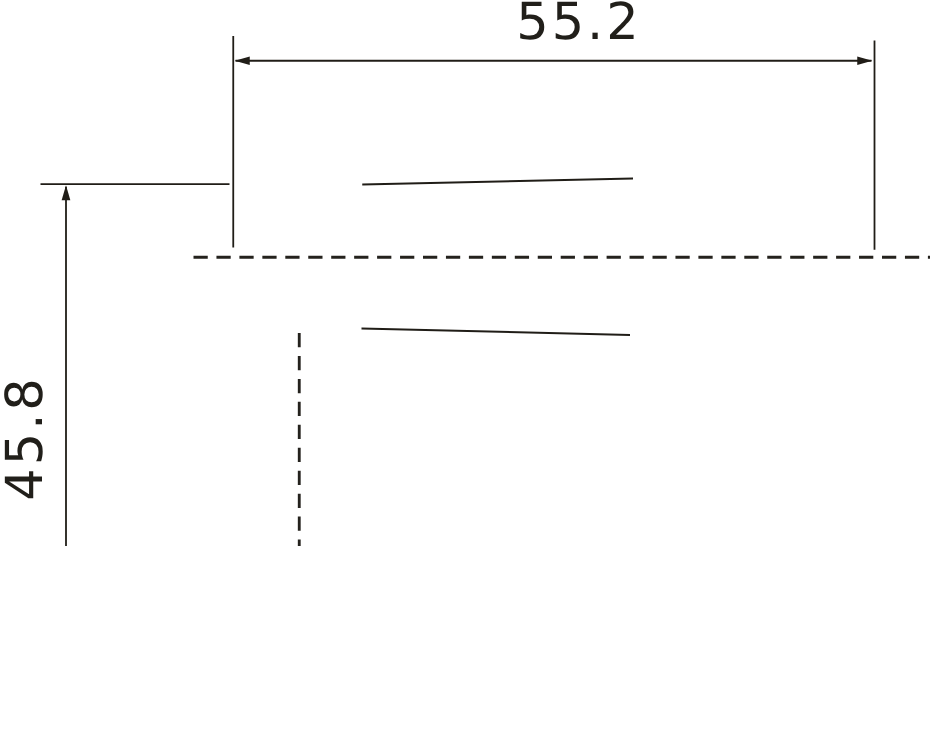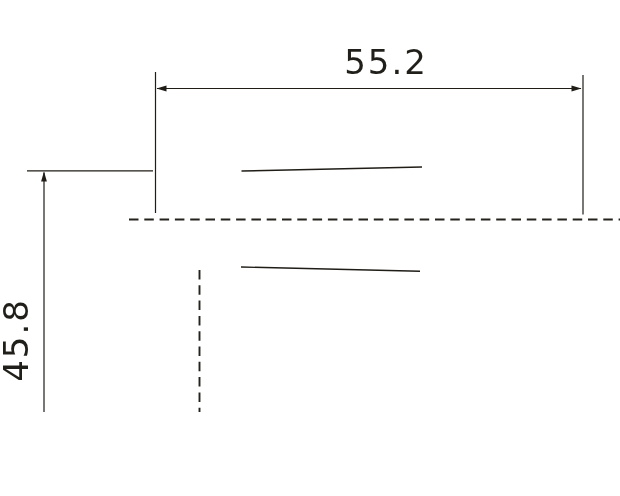--- a/index.html
+++ b/index.html
@@ -6,21 +6,20 @@
     margin: 0;
     padding: 0;
     background: var(--color-background, #ffffff);
   }
   .canvas {
     position: relative;
     width: 620px;
     height: 364px;
     background: var(--color-background, #ffffff);
     overflow: hidden;
-    margin-top: 48px;
   }
   svg { display: block; }
 
   .thin {
     stroke: var(--color-line, #201d17);
     stroke-width: 1.2;
     fill: none;
   }
   .medium {
     stroke: var(--color-line, #201d17);

